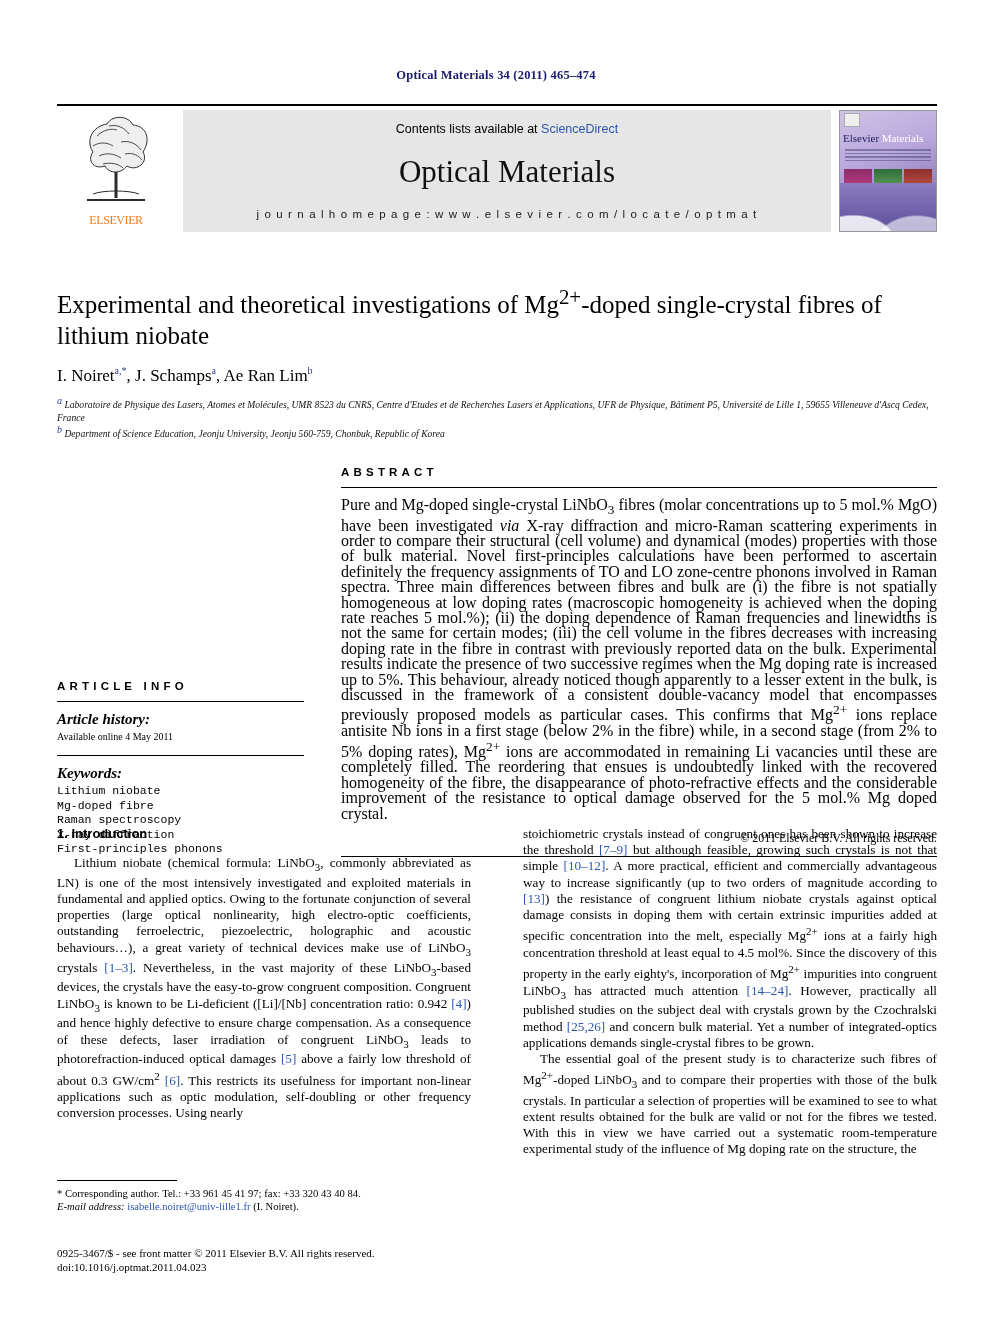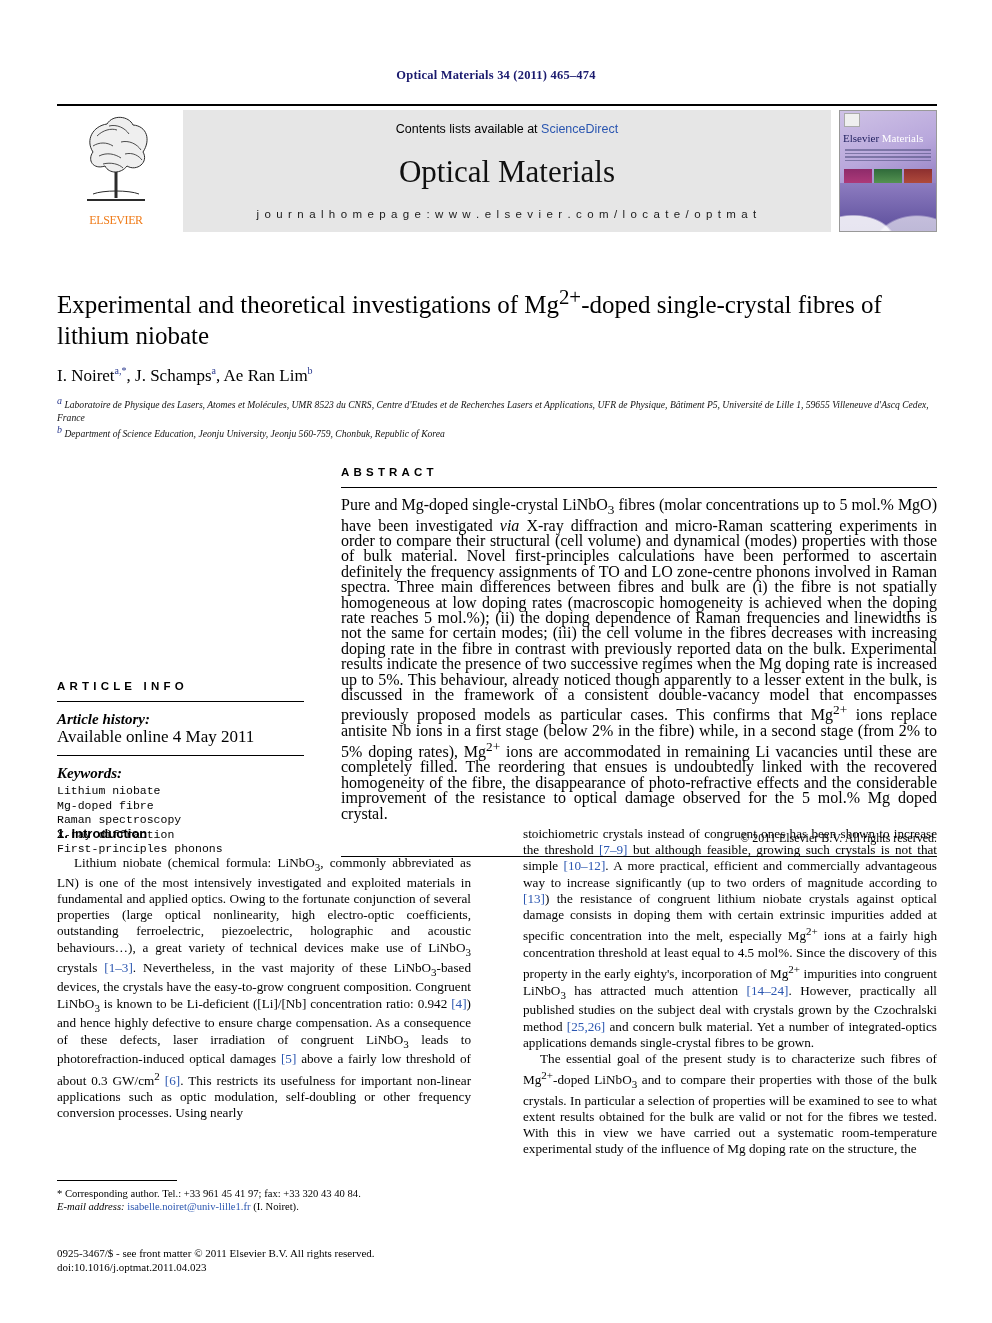--- a/index.html
+++ b/index.html
@@ -221,21 +221,21 @@
   }
   .info-head {
     font-family: "Liberation Serif", serif;
     font-style: italic;
     font-weight: bold;
     font-size: 15px;
     margin-bottom: 2px;
   }
   .info-line {
     font-family: "Liberation Serif", serif;
-    font-size: 17px;
+    font-size: 10px;
     line-height: 14.5px;
   }
   .kw-item {
     font-family: Liberation Mono, monospace;
     font-size: 11.5px;
     line-height: 14.6px;
   }
   .abstract-body {
     font-family: "Liberation Serif", serif;
     font-size: 16px;

